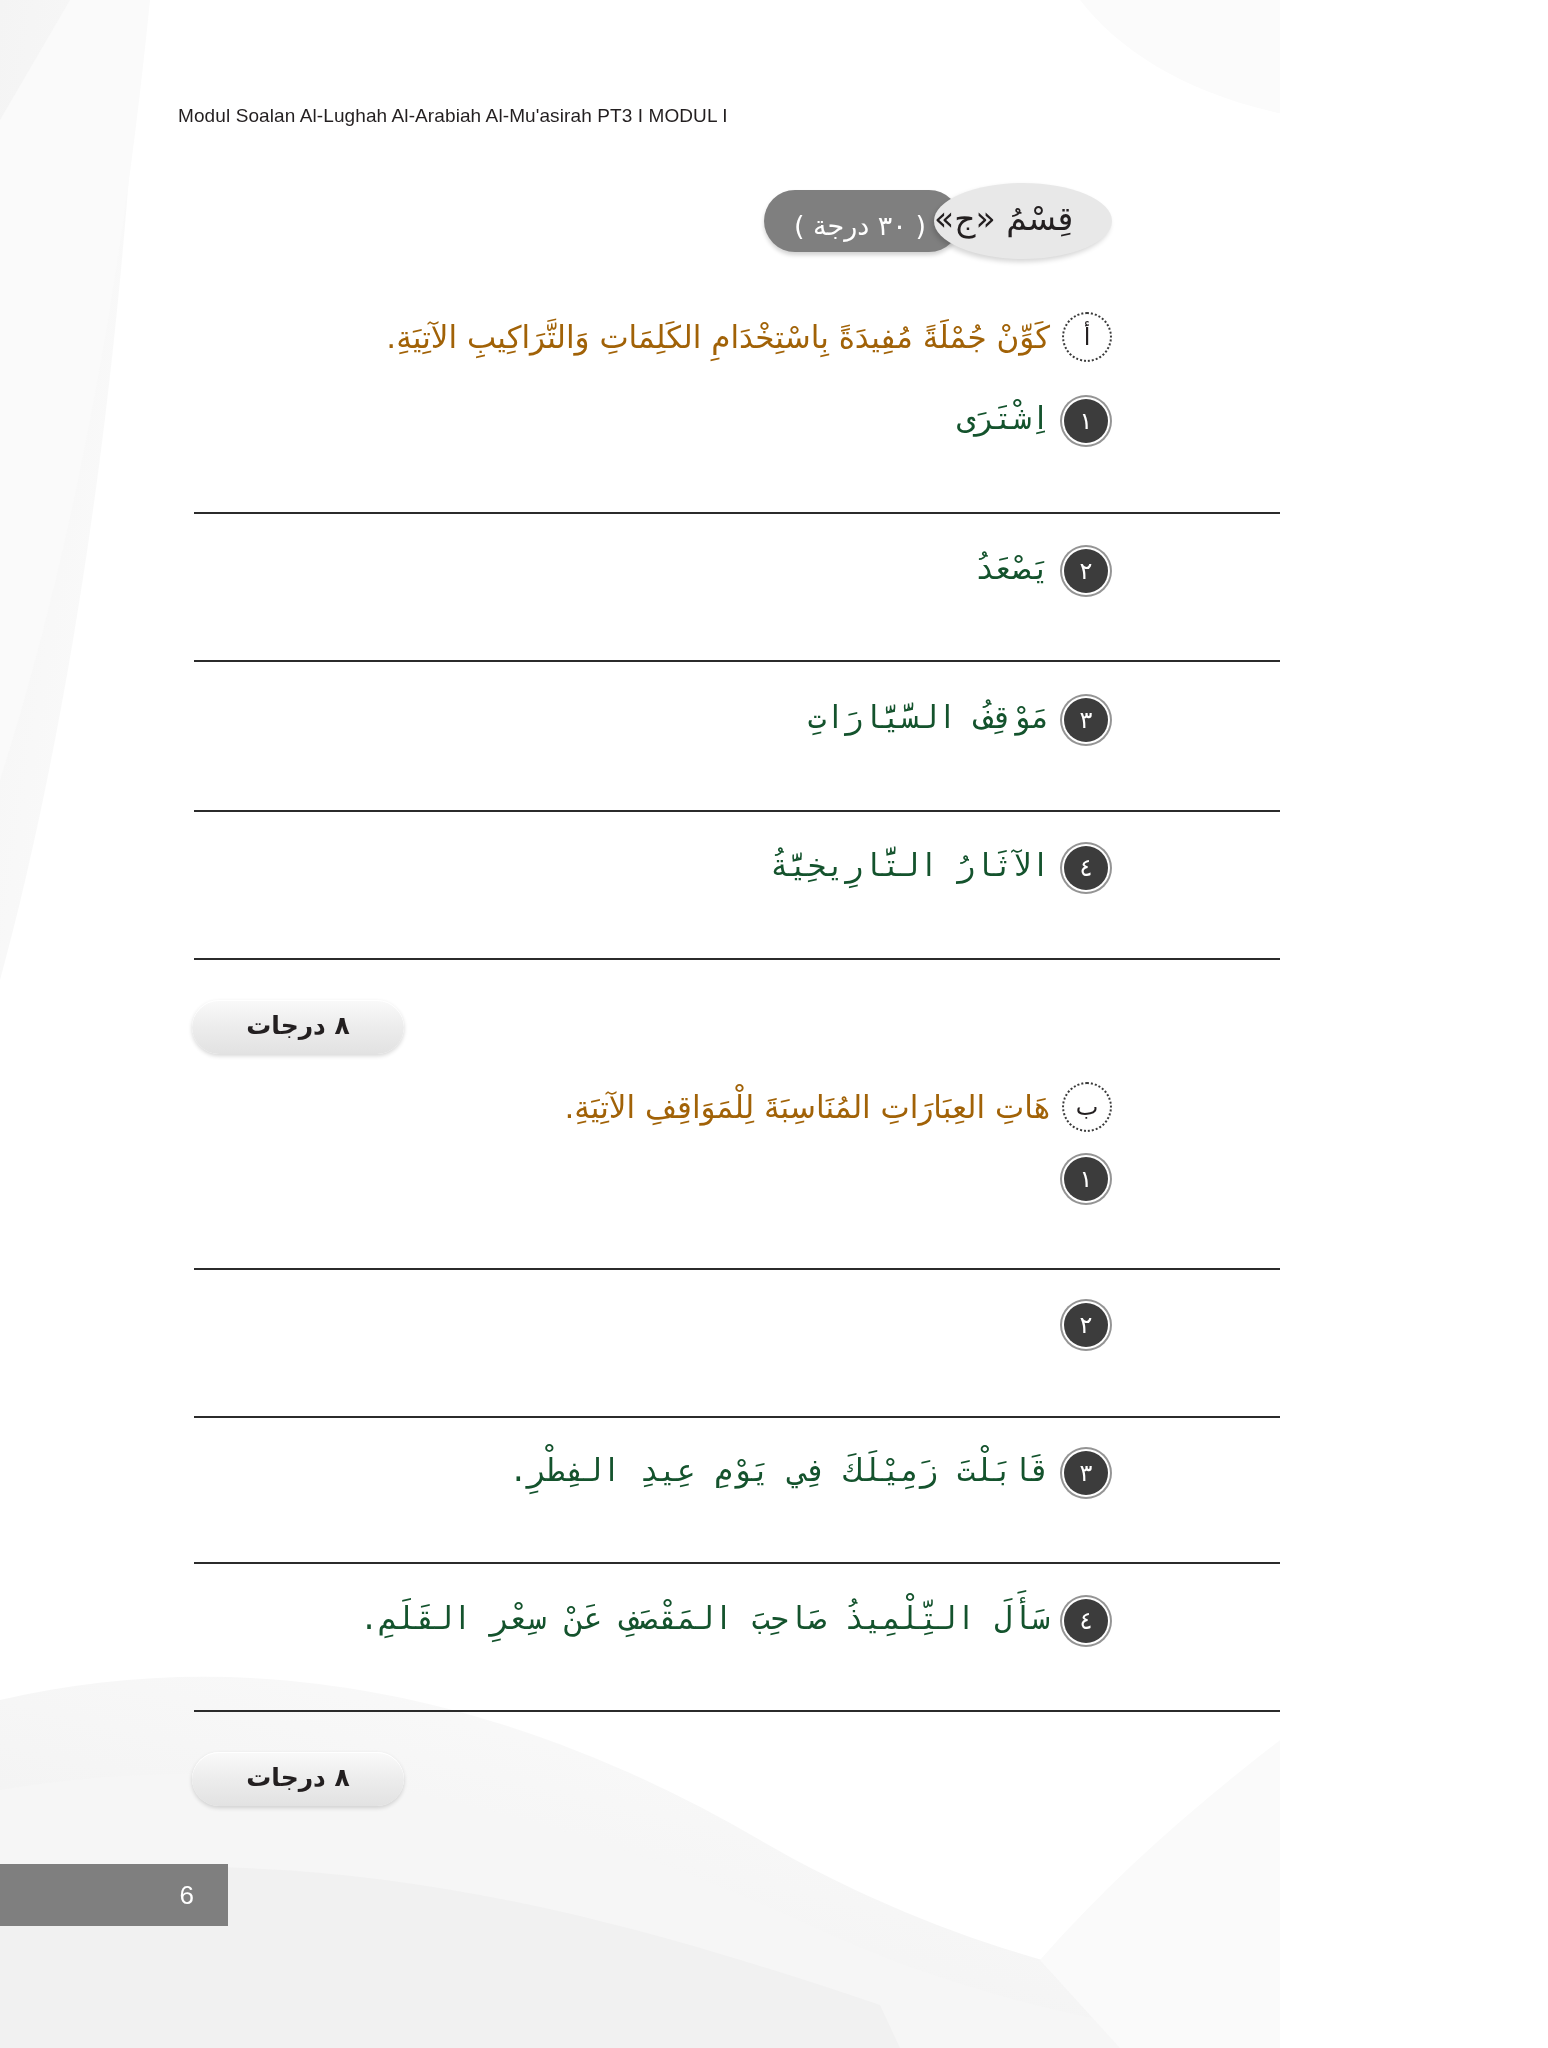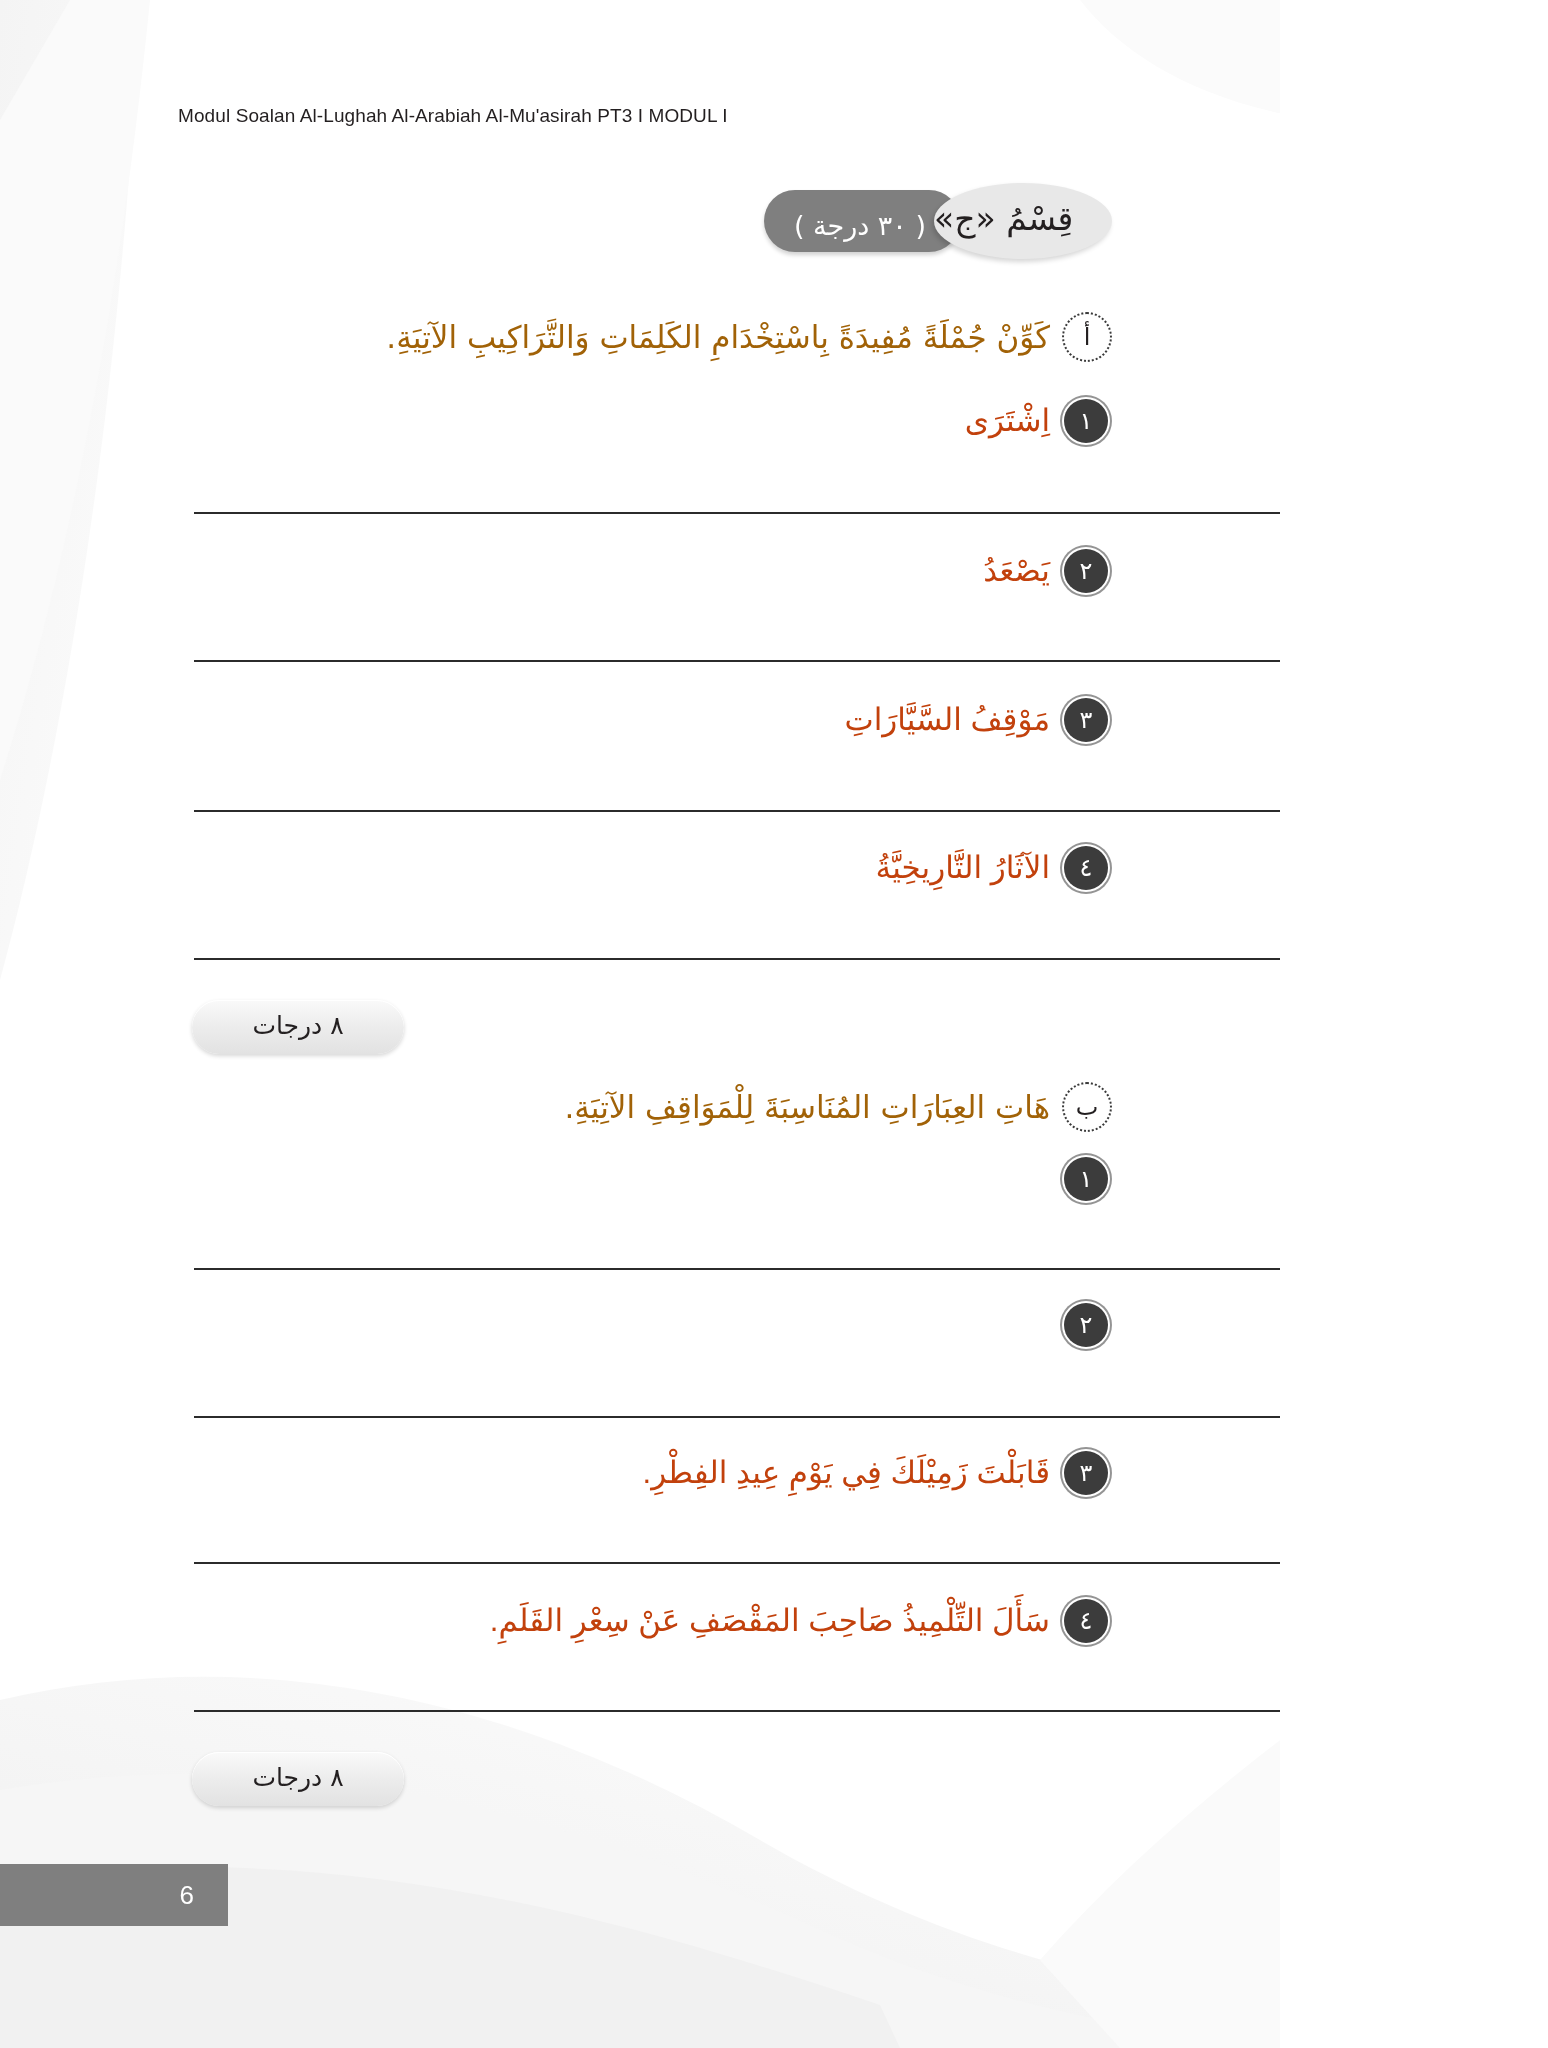--- a/index.html
+++ b/index.html
@@ -144,24 +144,24 @@
     background: #3c3c3c;
     color: #ffffff;
     display: flex;
     align-items: center;
     justify-content: center;
     font-family: "DejaVu Sans", sans-serif;
     font-size: 24px;
     box-shadow: 0 0 0 2px #ffffff, 0 0 0 4px rgba(60,60,60,0.55);
   }
   .item-text {
-    font-family: Liberation Sans, sans-serif;
+    font-family: Liberation Mono, monospace;
     font-size: 31px;
     line-height: 1.5;
-    color: #c2410c;
+    color: #14532d;
     white-space: nowrap;
   }
 
   
   .rule {
     position: absolute;
     height: 2px;
     background: #2b2b2b;
     z-index: 4;
   }
@@ -172,20 +172,21 @@
     left: 192px;
     width: 212px;
     height: 54px;
     border-radius: 27px;
     background: linear-gradient(180deg,#fafafa 0%,#ececec 52%,#e2e2e2 100%);
     box-shadow: 0 2px 4px rgba(0,0,0,0.16), inset 0 1px 0 #ffffff;
     display: flex;
     align-items: center;
     justify-content: center;
     z-index: 6;
+    font-weight: bold;
   }
   .marks-pill span {
     font-family: "DejaVu Sans", sans-serif;
     font-size: 25px;
     color: #231f20;
     direction: rtl;
     padding-bottom: 4px;
   }
 
   

